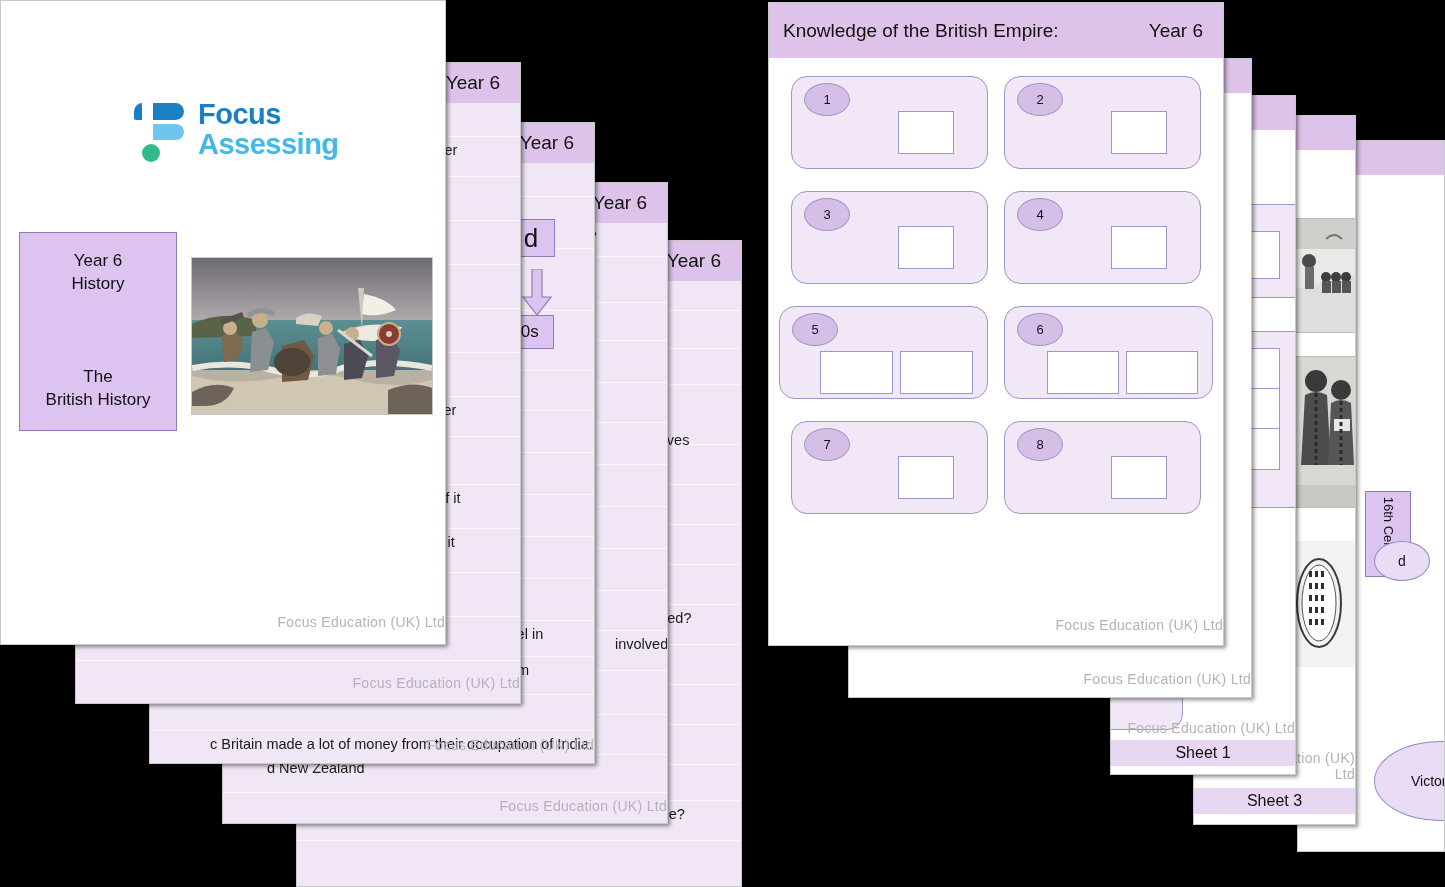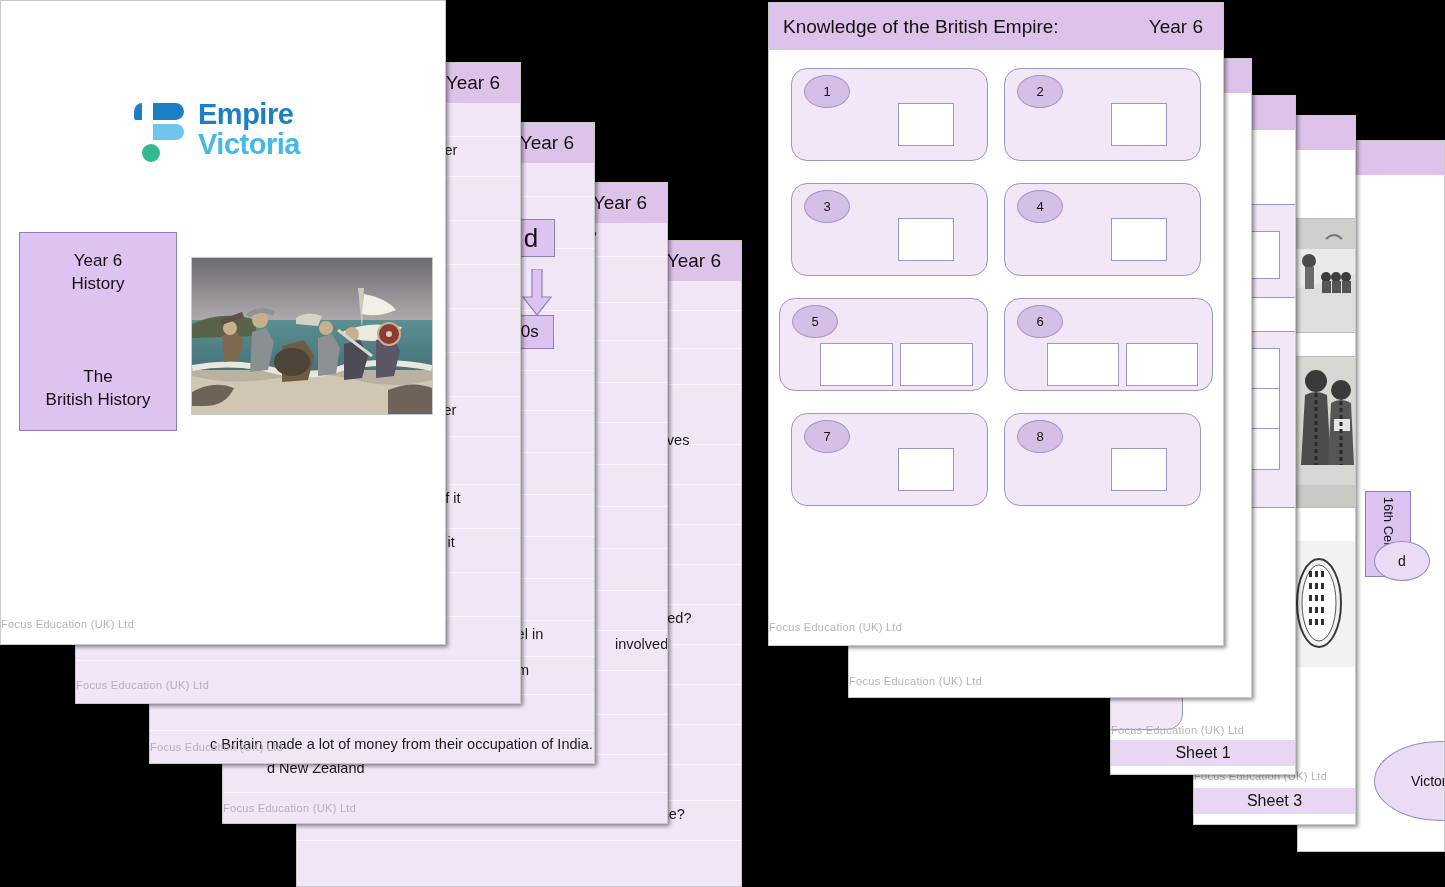--- a/index.html
+++ b/index.html
@@ -14,21 +14,21 @@
        padding:6px 14px;box-sizing:border-box;}
   .hdr .t{font-size:19px;color:#111;white-space:nowrap;}
   .hdr .y{font-size:19px;color:#111;white-space:nowrap;padding-right:6px;}
 
   
   .qbody{background:#f0e6f5;height:100%;}
   .qrow{border-bottom:1px solid #fbf7fd;padding:4px 10px;font-size:14.5px;color:#1a1a1a;
         box-sizing:border-box;white-space:nowrap;line-height:1.35;}
   .qrow.tall{padding-top:8px;padding-bottom:8px;}
 
-  .footer{position:absolute;left:0;right:0;text-align:left;font-size:11px;color:#b7b0bb;
+  .footer{position:absolute;left:0;right:0;text-align:right;font-size:14px;color:#b7b0bb;
           letter-spacing:.3px;}
 
   
   #cover{left:0;top:0;width:446px;height:645px;z-index:60;background:#fff;}
   .logo{position:absolute;left:127px;top:96px;width:196px;height:70px;}
   .logo .word1{position:absolute;left:70px;top:1px;font-size:29px;font-weight:bold;color:#1b7fc4;letter-spacing:-.5px;}
   .logo .word2{position:absolute;left:70px;top:31px;font-size:29px;font-weight:bold;color:#44b8e8;letter-spacing:-.5px;}
   .fm-top{position:absolute;left:6px;top:6px;width:50px;height:17px;background:#1b7fc4;border-radius:9px 9px 9px 2px;}
   .fm-mid{position:absolute;left:14px;top:27px;width:42px;height:16px;background:#6ec6ec;border-radius:8px;}
   .fm-dot{position:absolute;left:14px;top:47px;width:18px;height:18px;background:#34b88e;border-radius:50%;}
@@ -41,21 +41,21 @@
   #titlebox .l2{font-size:17px;text-align:center;line-height:1.35;color:#111;}
 
   #coverimg{position:absolute;left:190px;top:256px;width:240px;height:156px;border:1px solid #c8c8c8;
             overflow:hidden;background:#6d7f86;}
   #assessbox{position:absolute;left:88px;top:541px;width:270px;height:48px;background:#ddc3f0;
              border:1px solid #8a7fb8;box-sizing:border-box;display:flex;align-items:center;
              justify-content:center;text-align:center;font-size:14px;line-height:1.35;color:#111;}
 
   
   #assess{left:768px;top:2px;width:456px;height:644px;z-index:60;}
-  #assess .hdr{height:47px;}
+  #assess .hdr{height:55px;}
   #nameband{margin:14px 24px 0;border:1px solid #d3b6e4;background:#fff;height:33px;
             display:flex;align-items:center;padding-left:14px;box-sizing:border-box;}
   #nameband span{font-size:21px;color:#111;}
   .qgrid{margin:18px 22px 0;display:grid;grid-template-columns:1fr 1fr;gap:22px 16px;}
   .qcard{background:#f1e7f7;border:1px solid #9b97c9;border-radius:16px;height:91px;position:relative;
          display:flex;align-items:center;}
   .qcard.wide{height:91px;}
   .bubble{position:absolute;left:12px;top:6px;width:44px;height:31px;border-radius:50%;
           background:#d6bfe6;border:1px solid #9b97c9;display:flex;align-items:center;
           justify-content:center;font-size:13px;color:#111;}
@@ -347,22 +347,22 @@
     <div class="footer" style="bottom:12px;">Focus Education (UK) Ltd</div>
   </div>
 
   <div class="sheet" id="cover">
 
     <div class="logo">
       <div class="fm-top"></div>
       <div class="fm-mid"></div>
       <div class="fm-dot"></div>
       <div class="fm-stem"></div>
-      <div class="word1">Empire</div>
-      <div class="word2">Victoria</div>
+      <div class="word1">Focus</div>
+      <div class="word2">Assessing</div>
     </div>
 
     <div id="titlebox">
       <div class="l1" style="white-space:pre-line;">Year 6
 History</div>
       <div class="l2" style="white-space:pre-line;">The
 British History</div>
     </div>
 
     <div id="coverimg">

